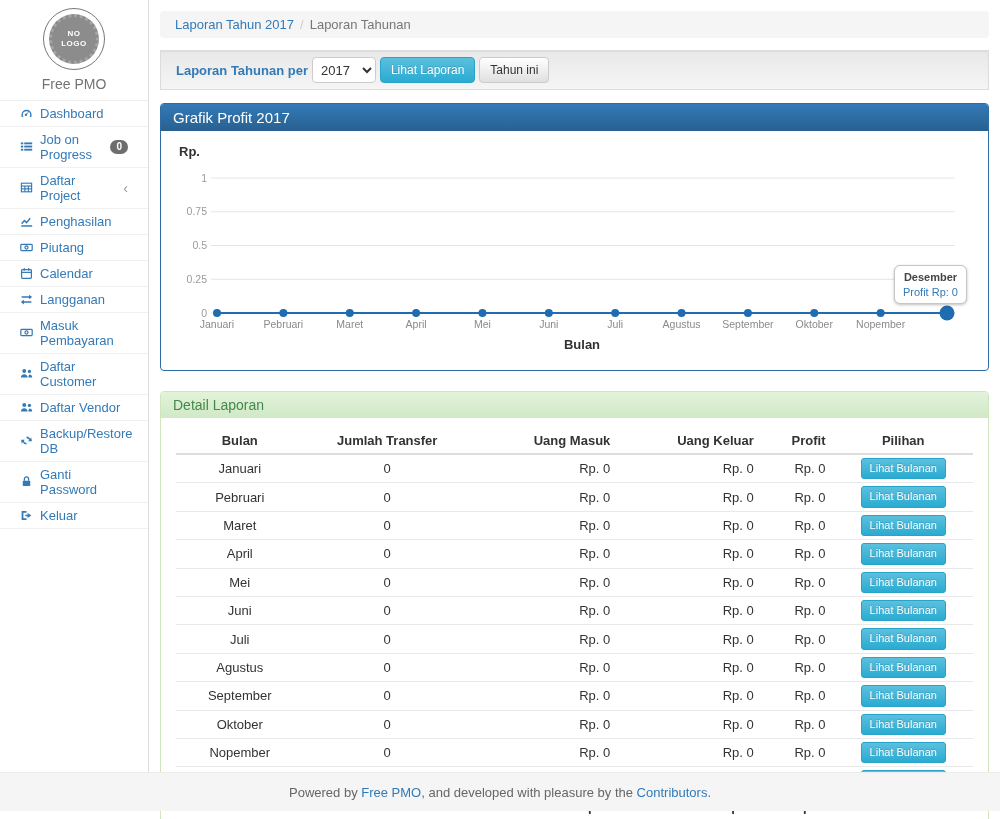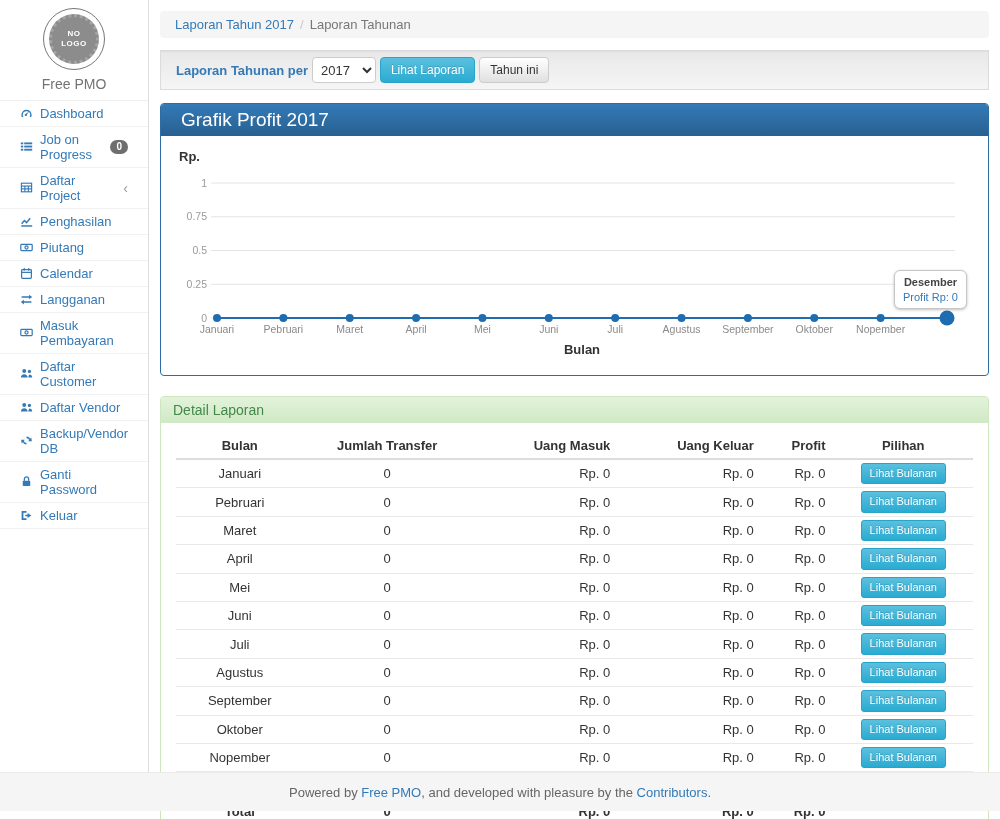--- a/index.html
+++ b/index.html
@@ -79,21 +79,21 @@
     border-color:#28a4c9; text-shadow:0 -1px 0 rgba(0,0,0,.15);
   }
   .btn-default { color:#333; background:linear-gradient(#fff, #e0e0e0); border-color:#ccc; }
   .btn-xs { padding:2px 8px; font-size:11px; border-radius:3px; }
 
   
   .panel { border-radius:4px; background:#fff; }
   .panel-primary { border:1px solid #2e6da4; margin-bottom:20px; }
   .panel-primary > .panel-heading {
     background:linear-gradient(#337ab7, #286090); color:#fff;
-    padding:5px 20px; font-size:19px; border-radius:3px 3px 0 0;
+    padding:5px 12px; font-size:15px; border-radius:3px 3px 0 0;
   }
   .panel-success { border:1px solid #cde6bd; margin-bottom:8px; }
   .panel-success > .panel-heading {
     background:linear-gradient(#e2f3da, #d0e9c6); color:#44884a;
     padding:5px 12px; font-size:14px; border-radius:3px 3px 0 0;
   }
   .panel-body { padding:10px; }
   .panel-success .panel-body { padding:10px 15px 14px; }
 
   
@@ -304,21 +304,21 @@
             </svg>
           </span>
           <span>Daftar Vendor</span>
         </div>
         <div class="side-item">
           <span class="icon">
             <svg>
               <use href="#i-refresh"></use>
             </svg>
           </span>
-          <span>Backup/Vendor DB</span>
+          <span>Backup/Restore DB</span>
         </div>
         <div class="side-item">
           <span class="icon">
             <svg>
               <use href="#i-lock"></use>
             </svg>
           </span>
           <span>Ganti Password</span>
         </div>
         <div class="side-item">

